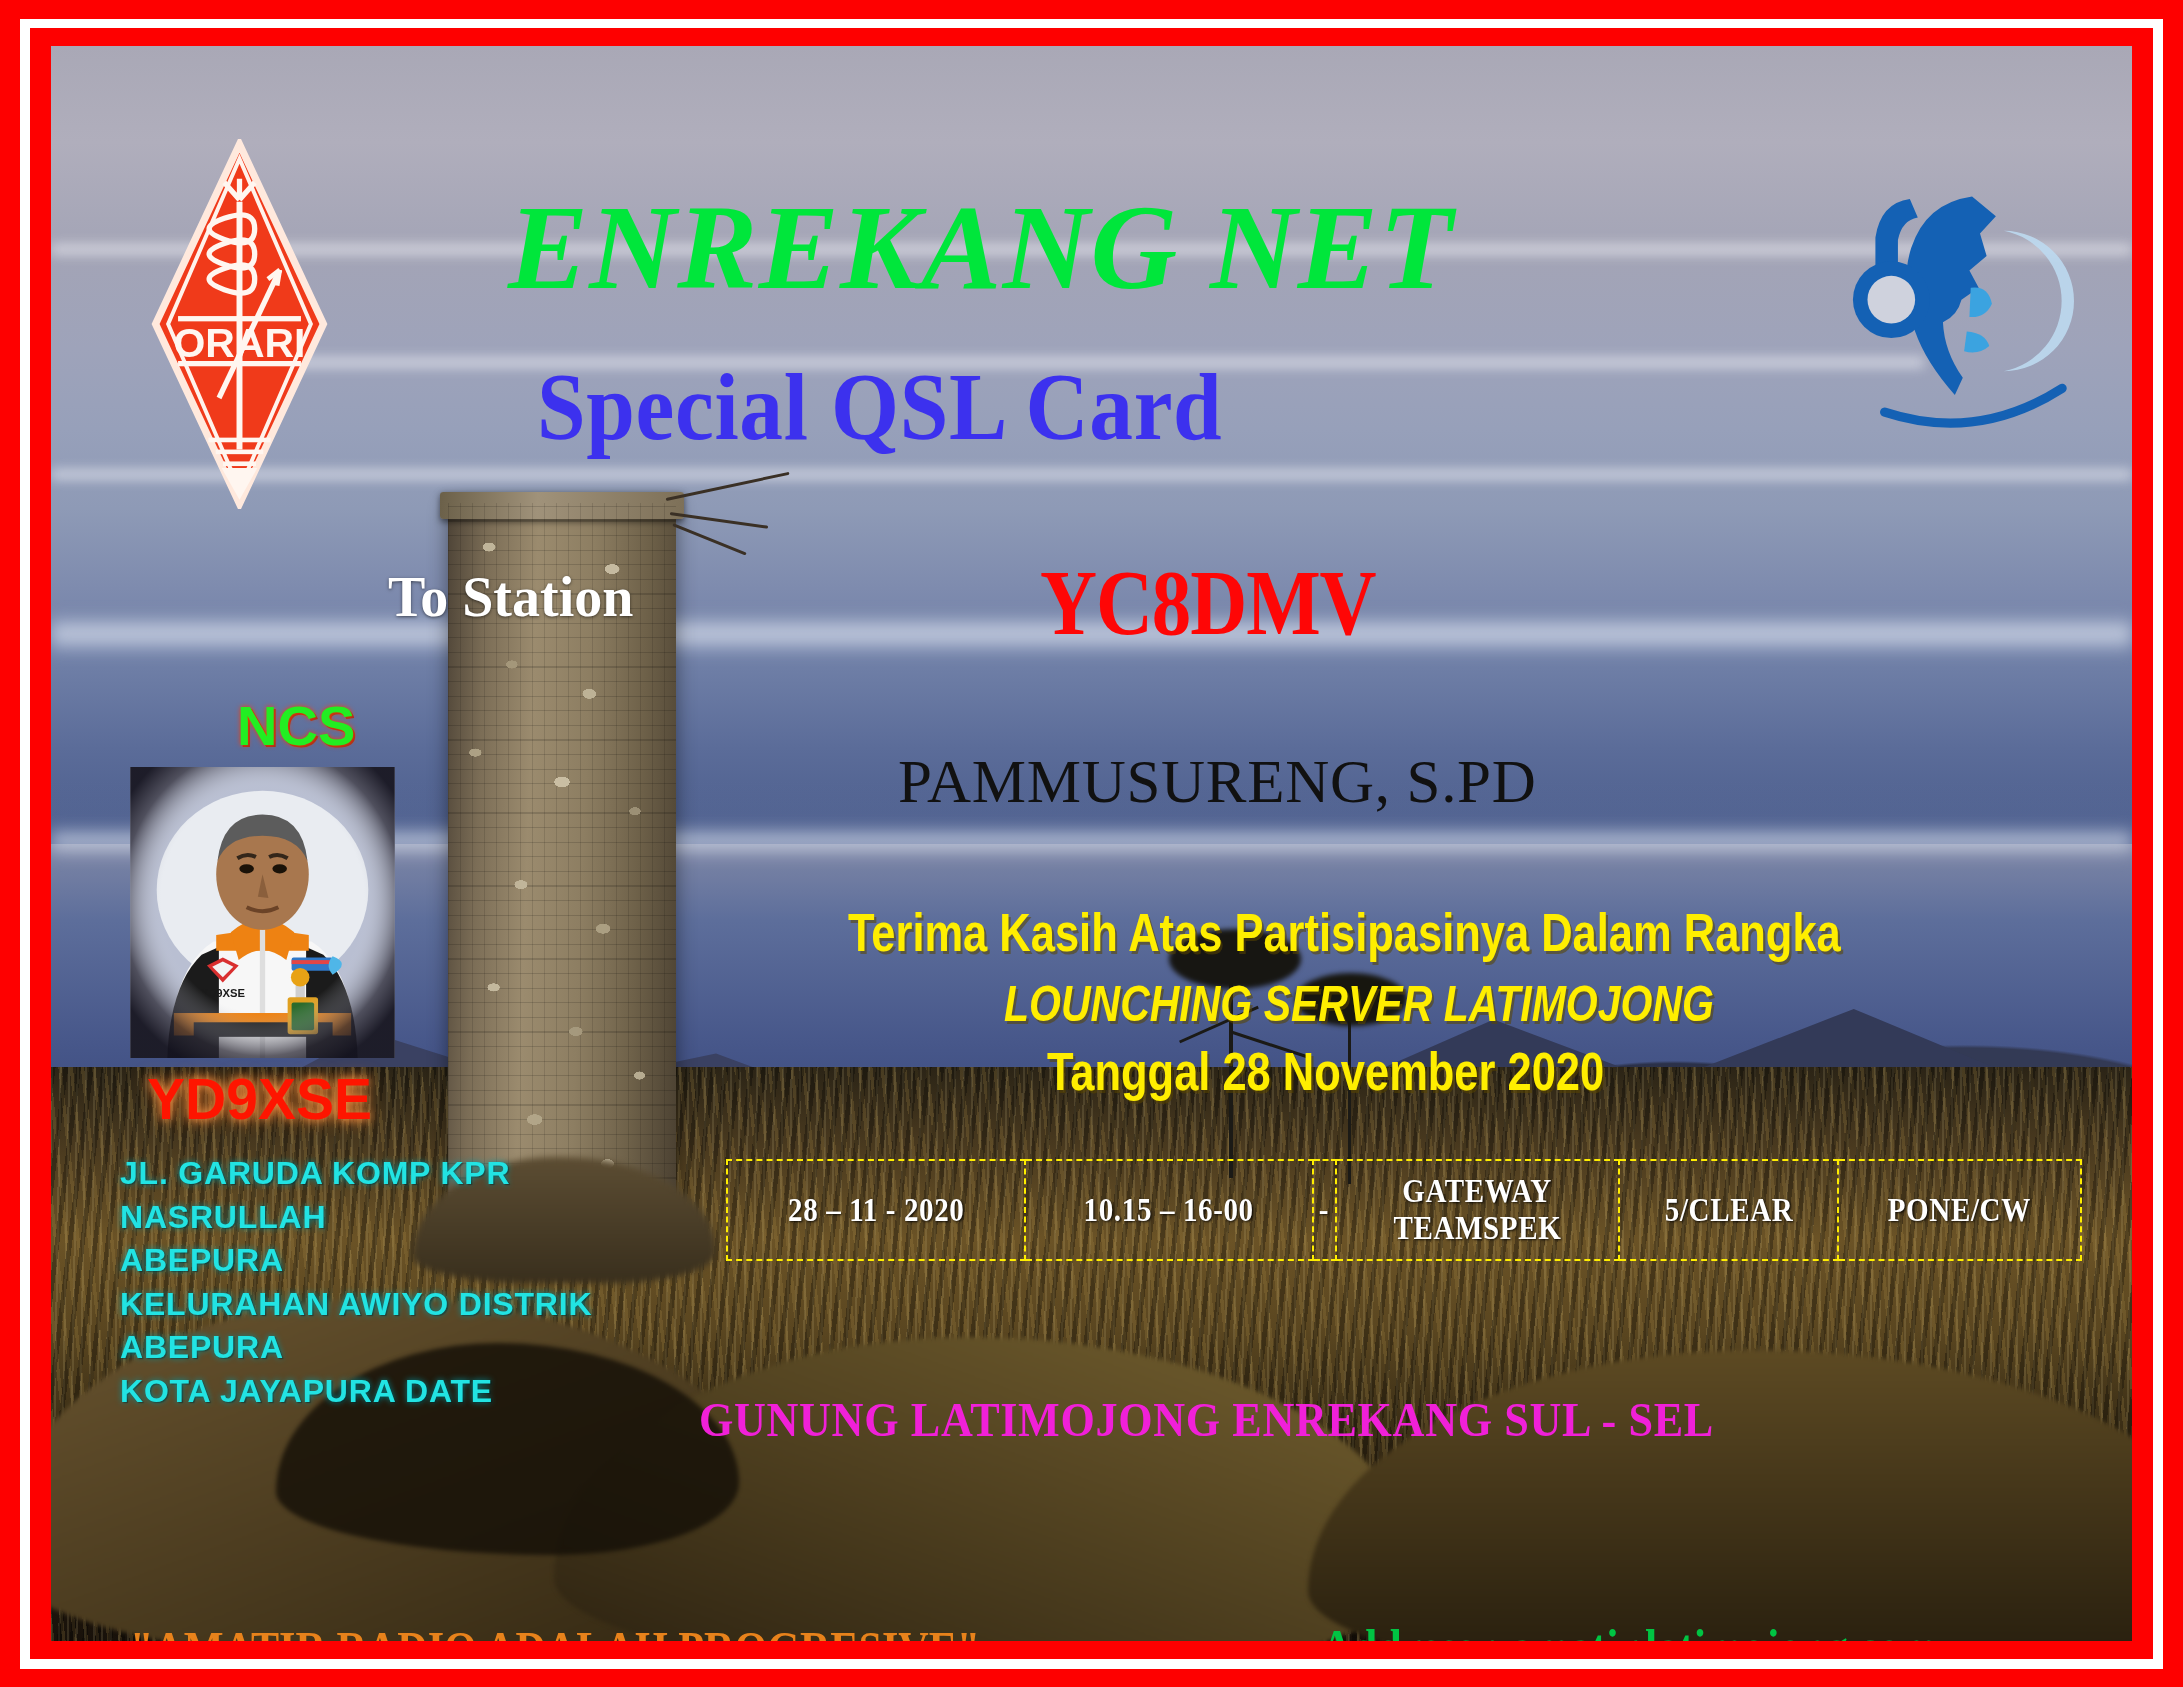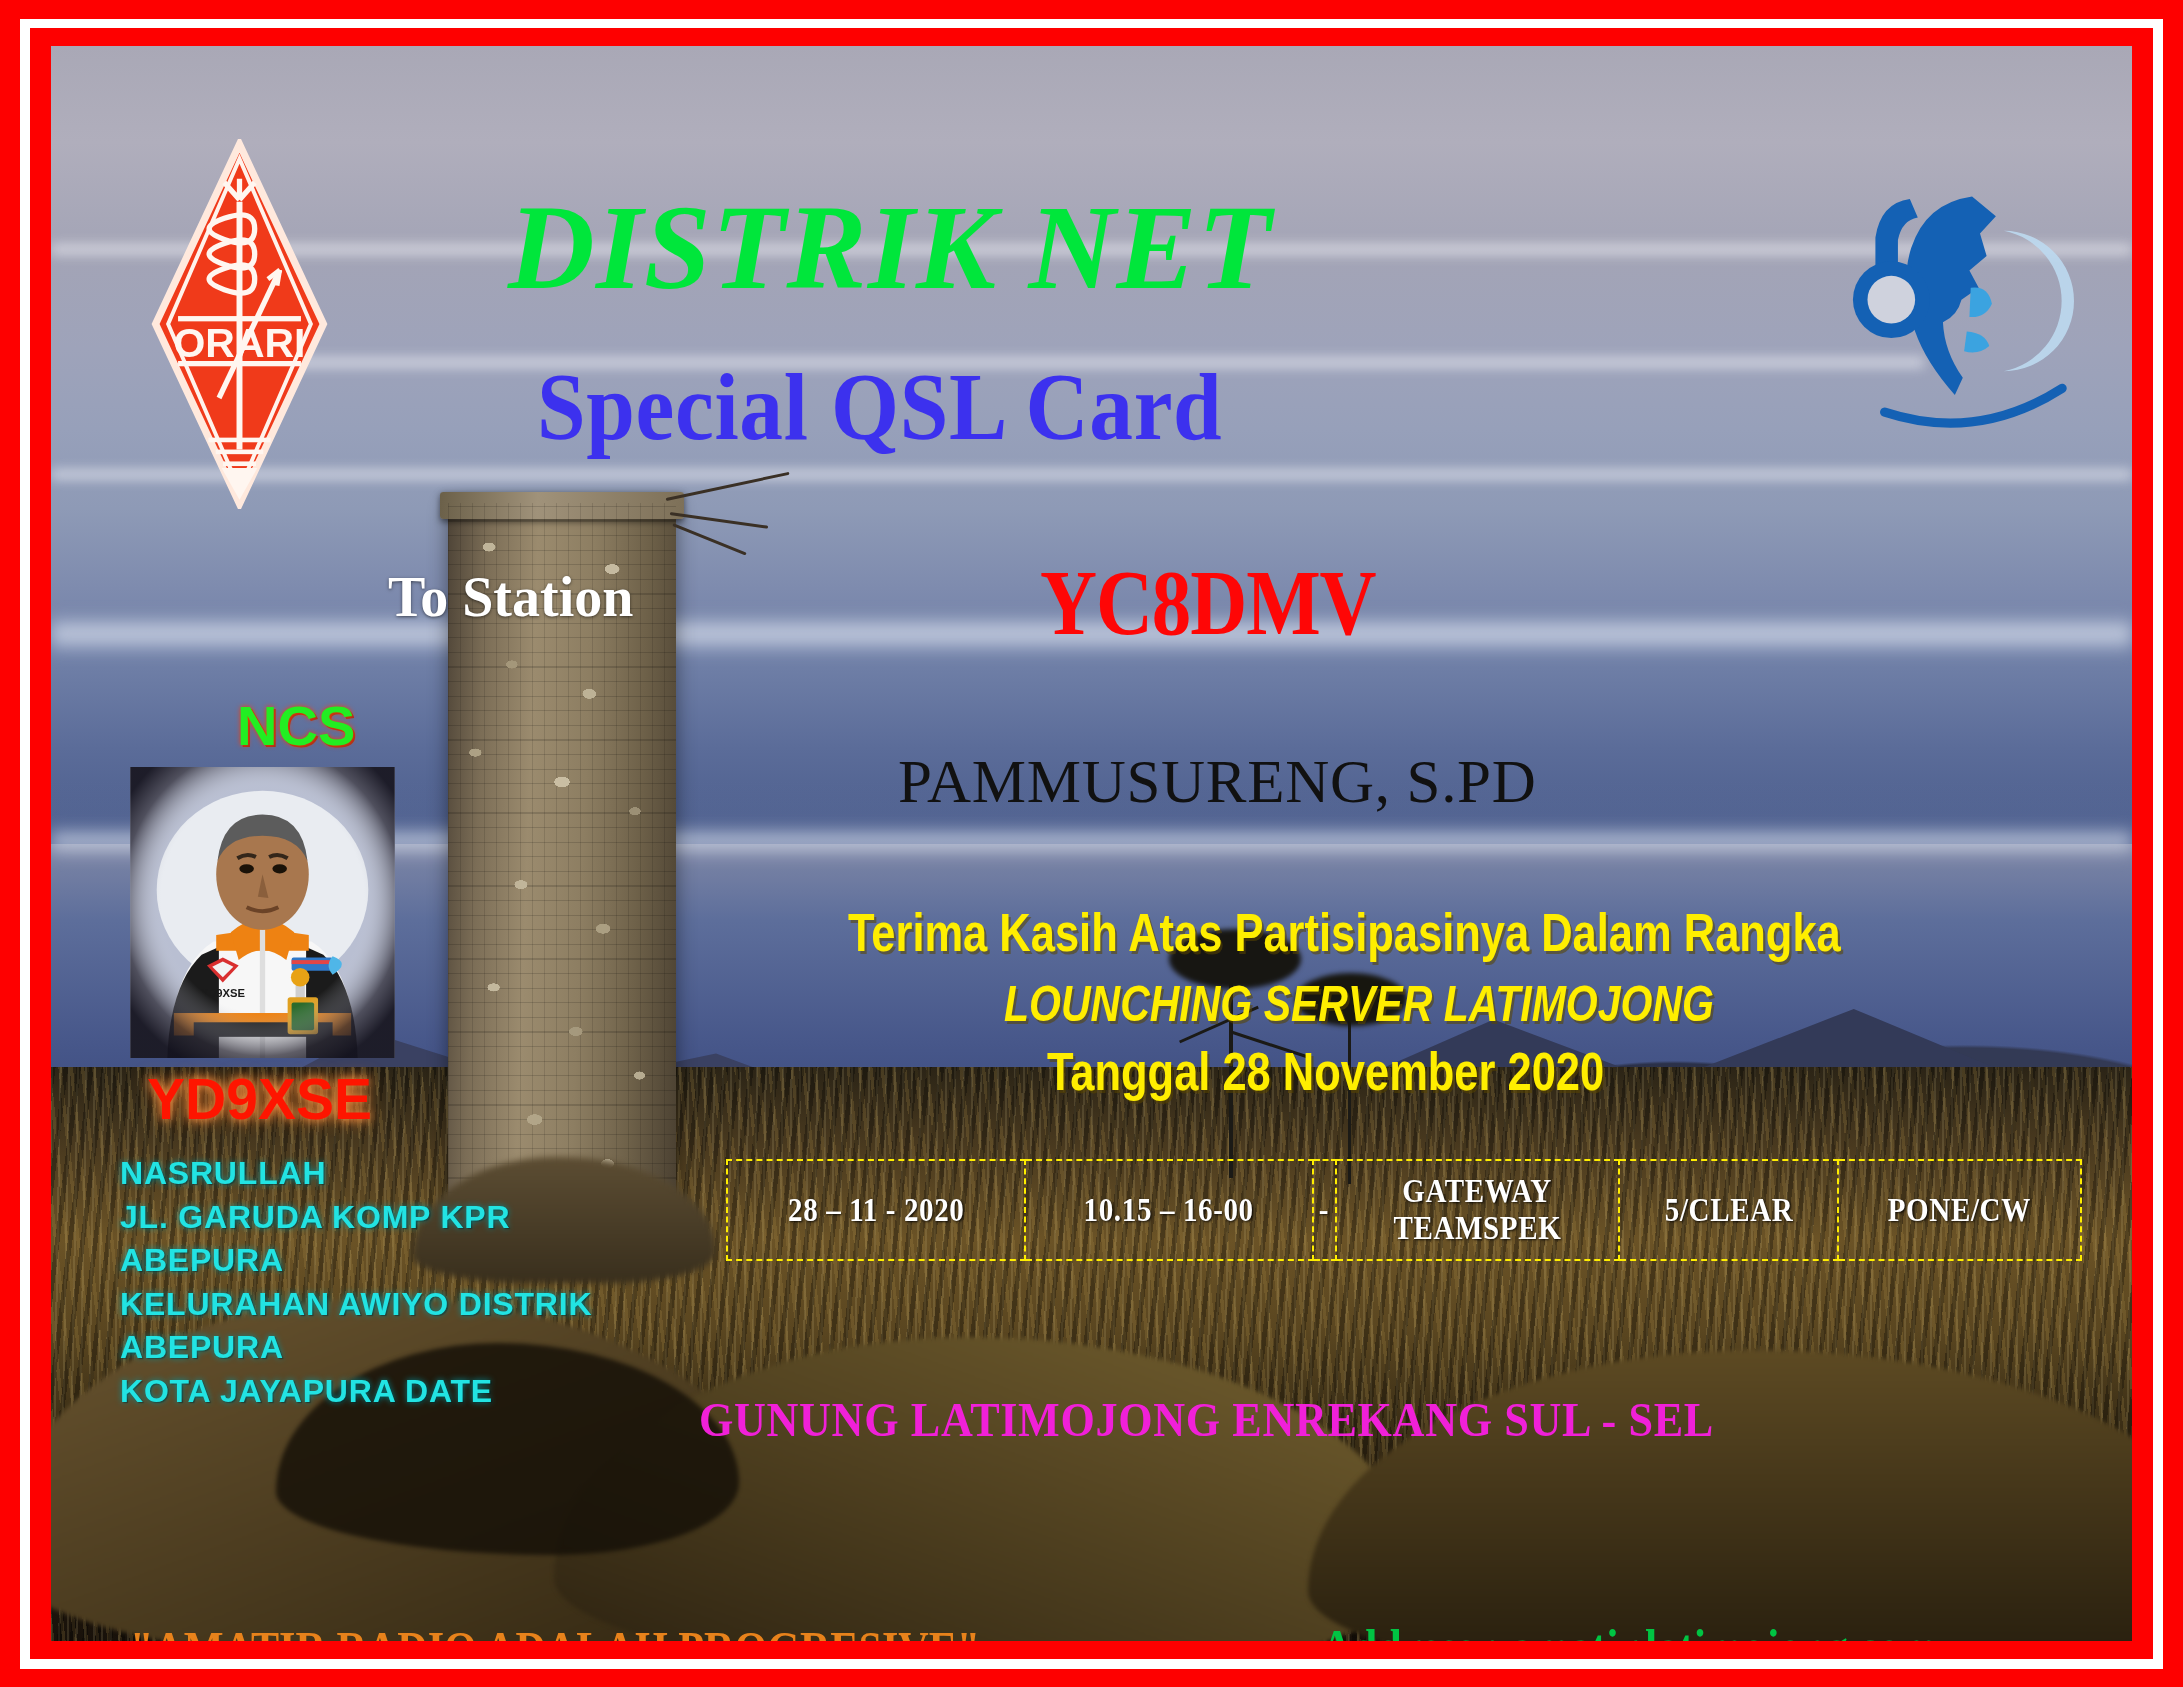--- a/index.html
+++ b/index.html
@@ -253,36 +253,36 @@
        <rect x="244" y="292" width="62" height="6" fill="#e34545"></rect>
        <path d="M306 286 q28 10 0 28 q-12 -14 0 -28 z" fill="#4fb6e8"></path>
        <rect x="250" y="316" width="14" height="34" fill="#cfcfcf"></rect>
        <circle cx="257" cy="318" r="14" fill="#e8a215"></circle>
        <rect x="238" y="348" width="46" height="56" rx="4" fill="#e0a020"></rect>
        <rect x="244" y="356" width="34" height="42" rx="3" fill="#2c6b2c"></rect>
        <rect width="400" height="440" fill="url(#vg)"></rect>
      </svg>
    </div>
 
-   <div class="t" id="t-special-net">DISTRIK NET</div>
+   <div class="t" id="t-special-net">ENREKANG NET</div>
    <div class="t" id="t-qsl">Special QSL Card</div>
    <div class="t" id="t-tostation">To Station</div>
    <div class="t" id="t-call">YC8DMV</div>
    <div class="t" id="t-name">PAMMUSURENG, S.PD</div>
 
    <div class="t yellowline" id="t-thanks">Terima Kasih Atas Partisipasinya Dalam Rangka</div>
    <div class="t yellowline" id="t-launch">LOUNCHING SERVER LATIMOJONG</div>
    <div class="t yellowline" id="t-tanggal">Tanggal  28  November  2020</div>
 
    <div class="t" id="t-ncs">NCS</div>
    <div class="t" id="t-yd9xse">YD9XSE</div>
 
    <div id="addr">
+     <div>JL. GARUDA KOMP KPR</div>
      <div>NASRULLAH</div>
-     <div>JL. GARUDA KOMP KPR</div>
      <div>ABEPURA</div>
      <div>KELURAHAN AWIYO DISTRIK</div>
      <div>ABEPURA</div>
      <div>KOTA JAYAPURA DATE</div>
    </div>
 
    <table id="qtable">
      <tbody>
      <tr class="val">
        <td><span>28 – 11 - 2020</span></td>

